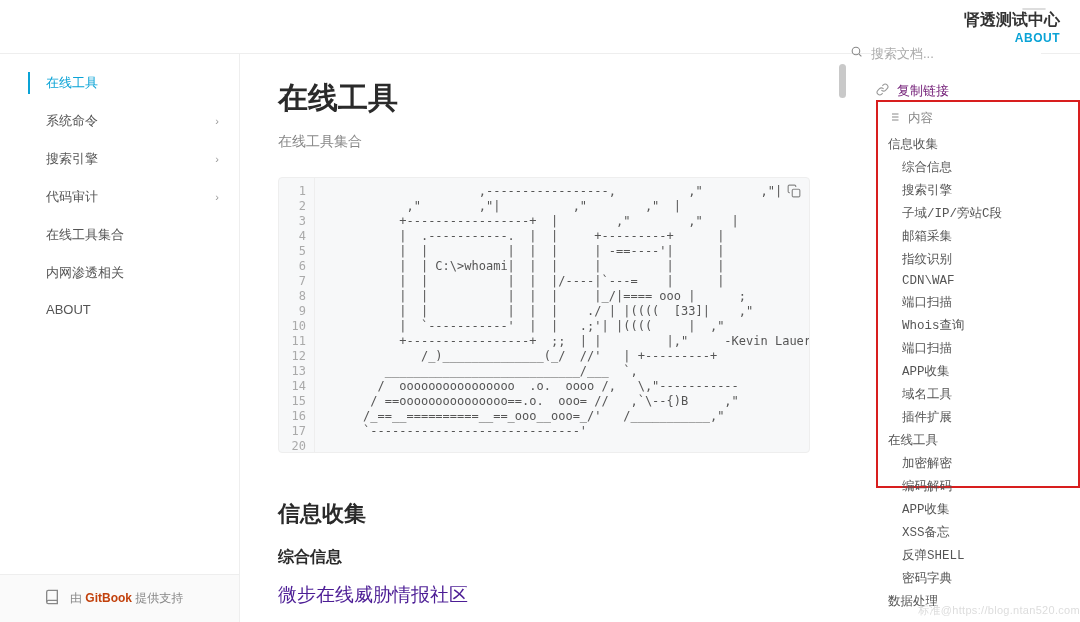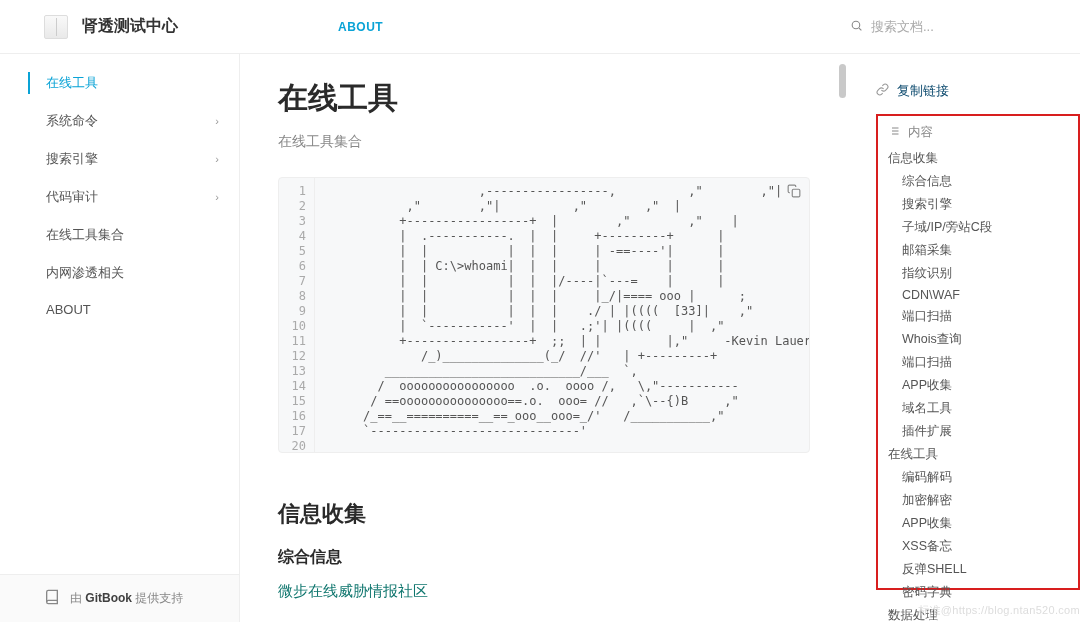--- a/index.html
+++ b/index.html
@@ -10,22 +10,23 @@
     width: 1080px;
     height: 622px;
     overflow: hidden;
     position: relative;
   }
   
   .topbar {
     height: 54px;
     border-bottom: 1px solid #eee;
     display: flex;
-    align-items: center;
-    padding: 16px 20px;
+    align-items: flex-end;
+    padding: 8px 20px;
+    flex-direction: column;
   }
   .logo-icon {
     width: 24px; height: 24px;
     margin-left: 24px; margin-right: 14px;
     background: linear-gradient(#f9f9f9,#e9e9e9);
     border: 1px solid #ddd;
     border-radius: 2px;
     position: relative;
   }
   .logo-icon::before {
@@ -66,21 +67,21 @@
   .chev { color:#999; font-size:11px;}
   .gitbook-footer {
     margin-top:auto;
     border-top:1px solid #eee;
     padding: 14px 20px 14px 44px;
     font-size:12px; color:#888;
     display:flex; align-items:center; gap:10px;
     background:#fafafa;
   }
   .book-icon { color:#888; font-size:14px;}
-  .gitbook-footer b{ color:#404040; font-weight:700;}
+  .gitbook-footer b{ color:#c2410c; font-weight:700;}
   
   .main {
     flex:1;
     padding: 24px 38px 0 38px;
     overflow-y: hidden;
     position:relative;
   }
   h1.page-title { font-size: 30px; font-weight:700; color:#2a2a2a; margin-bottom:14px;}
   .subtitle { font-size:14px; color:#888; margin-bottom: 26px;}
   .code-block {
@@ -104,42 +105,43 @@
     color:#aaa;
     user-select:none;
     border-right:1px solid #eee;
     min-width:36px;
   }
   .gutter div { padding: 0 8px; line-height:15px; height:15px;}
   .code-lines { padding:6px 12px; white-space:pre; overflow:hidden;}
   .code-lines div{ line-height:15px; height:15px;}
   h2.section-h2 { font-size:22px; font-weight:700; margin-top:46px; margin-bottom:18px; color:#2a2a2a;}
   h3.section-h3 { font-size:16px; font-weight:700; margin-bottom:14px; color:#2a2a2a;}
-  .link-item { font-size:15px; color:#0f766e; cursor:pointer;font-family:Liberation Serif, serif;}
+  .link-item { font-size:19px; color:#4c1d95; cursor:pointer;font-family:Liberation Serif, serif;}
   .scroll-track{
     position:absolute; right:2px; top:0; bottom:0; width:8px;
   }
   .scroll-thumb{
     position:absolute; right:0; top:10px; width:7px; height:34px;
     background:#c9c9c9; border-radius:4px;
   }
   
   .toc {
     width: 232px;
     padding: 28px 0 0 28px;
     font-size:12.5px;
     color:#555;
     position:relative;
   }
-  .copy-link { display:flex; align-items:center; gap:8px; color:#0c4a6e; font-size:13px; margin-bottom:14px; cursor:pointer;}
+  .copy-link { display:flex; align-items:center; gap:8px; color:#701a75; font-size:13px; margin-bottom:0; cursor:pointer;}
   .copy-link .link-icon{ color:#999; font-size:13px;}
   .toc-box {
     border: 2px solid #d81e1e;
     padding: 8px 6px 8px 10px;
-    height: 476px;
+    height: 388px;
+    font-family: Liberation Mono, monospace;
   }
   .toc-header { display:flex; align-items:center; gap:8px; color:#888; margin-bottom:6px;}
   .toc-list { list-style:none; }
   .toc-list li { padding: 3px 0; cursor:pointer; color:#555;}
   .toc-list li.lvl1 { padding-left: 0;}
   .toc-list li.lvl2 { padding-left: 14px;}
   .watermark{
     position:absolute; right:0; bottom:4px;
     font-size:11px; color:#ddd; letter-spacing:.3px;
     pointer-events:none;
@@ -282,22 +284,22 @@
           <li class="lvl2">邮箱采集</li>
           <li class="lvl2">指纹识别</li>
           <li class="lvl2">CDN\WAF</li>
           <li class="lvl2">端口扫描</li>
           <li class="lvl2">Whois查询</li>
           <li class="lvl2">端口扫描</li>
           <li class="lvl2">APP收集</li>
           <li class="lvl2">域名工具</li>
           <li class="lvl2">插件扩展</li>
           <li class="lvl1">在线工具</li>
+          <li class="lvl2">加密解密</li>
           <li class="lvl2">编码解码</li>
-          <li class="lvl2">加密解密</li>
           <li class="lvl2">APP收集</li>
           <li class="lvl2">XSS备忘</li>
           <li class="lvl2">反弹SHELL</li>
           <li class="lvl2">密码字典</li>
           <li class="lvl1">数据处理</li>
         </ul>
     </div>
   </div>
 </div>
 

